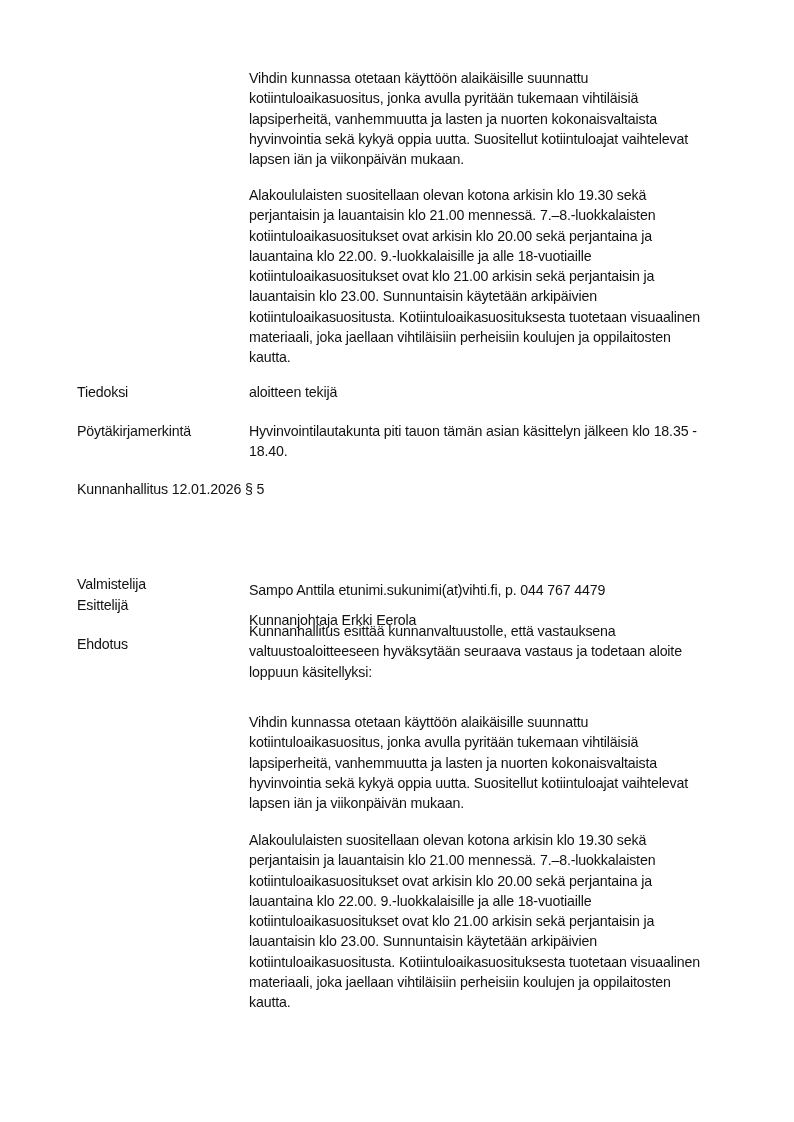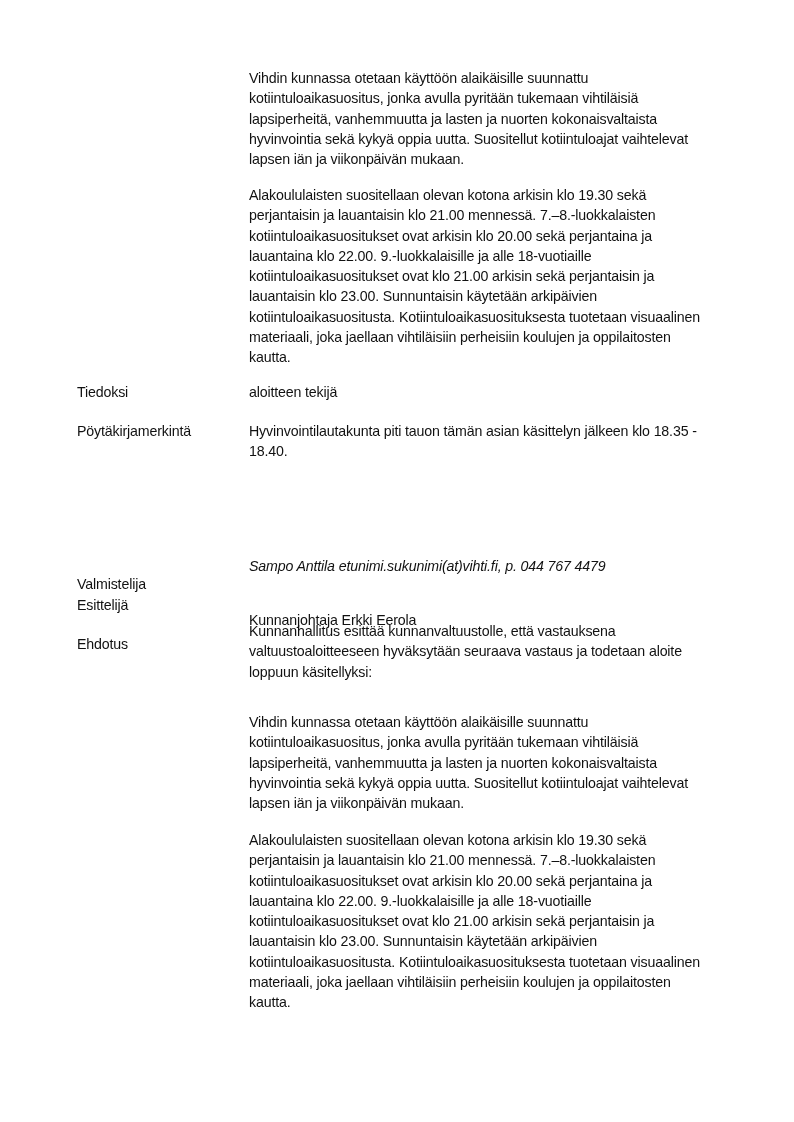--- a/index.html
+++ b/index.html
@@ -78,23 +78,24 @@
 
   <div class="row-label" style="top:382px;">Tiedoksi</div>
   <div class="row-value" style="top:382px;">aloitteen tekijä</div>
 
   <div class="row-label" style="top:421px;">Pöytäkirjamerkintä</div>
   <div class="row-value" style="top:421px;">
     <span class="line">Hyvinvointilautakunta  piti tauon tämän asian käsittelyn jälkeen klo 18.35 -</span>
     <span class="line">18.40.</span>
   </div>
 
+  <div class="heading" style="top:479px;">Kunnanhallitus 12.01.2026 § 5</div>
 
   <div class="row-label" style="top:574px;">Valmistelija</div>
-  <div class="row-value" style="top:556px; white-space:nowrap;font-style:italic;">Sampo Anttila  etunimi.sukunimi(at)vihti.fi,  p. 044 767 4479</div>
+  <div class="row-value" style="top:580px; white-space:nowrap;">Sampo Anttila  etunimi.sukunimi(at)vihti.fi,  p. 044 767 4479</div>
 
   <div class="row-label" style="top:595px;text-align:center;">Esittelijä</div>
   <div class="row-value" style="top:610px; white-space:nowrap;">Kunnanjohtaja  Erkki Eerola</div>
 
   <div class="row-label" style="top:634px;">Ehdotus</div>
   <div class="row-value" style="top:621px;">
     <span class="line">Kunnanhallitus  esittää kunnanvaltuustolle,  että vastauksena</span>
     <span class="line">valtuustoaloitteeseen hyväksytään seuraava vastaus ja todetaan aloite</span>
     <span class="line">loppuun  käsitellyksi:</span>
   </div>

